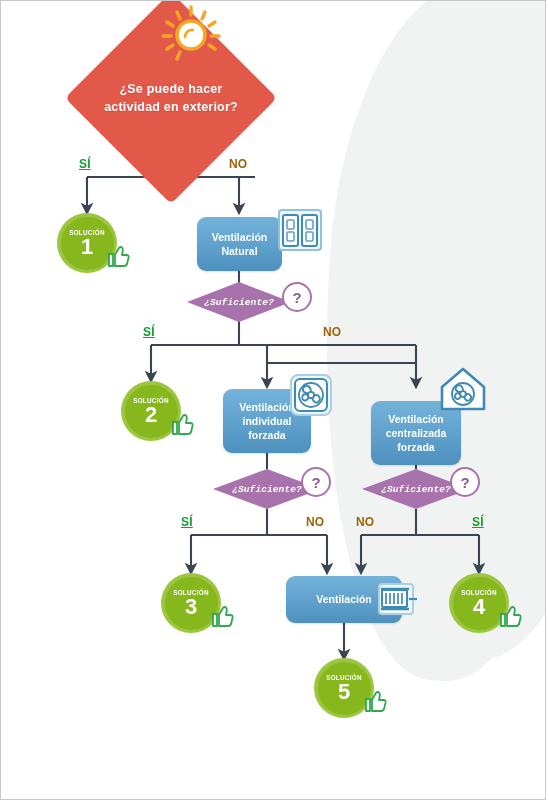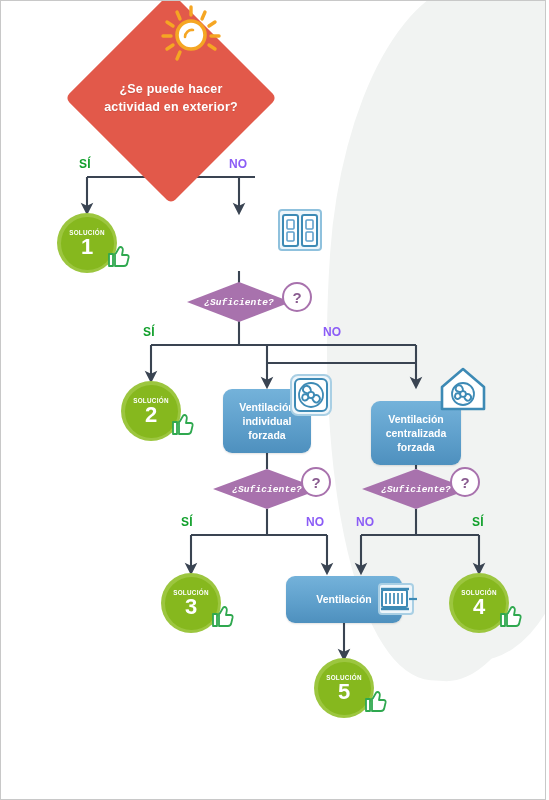--- a/index.html
+++ b/index.html
@@ -130,22 +130,22 @@
     width:26px;height:26px;z-index:6;
   }
 
   
   .blbl{
     position:absolute;
     font-weight:bold;font-size:12px;
     z-index:5;
     letter-spacing:.2px;
   }
-  .blbl.si{color:#12a02c;}
-  .blbl.no{color:#8b5cf6;}
+  .blbl.si{color:#12a02c;text-decoration:underline;}
+  .blbl.no{color:#a16207;}
 
   
   .icon{position:absolute;z-index:5;}
 </style>
 </head>
 <body>
 
 <div id="page">
 
   <div id="bg-swoosh"></div>
@@ -228,20 +228,23 @@
       <div class="cap">SOLUCIÓN</div>
       <div class="num">1</div>
       <div class="thumb">
         <svg width="26" height="26" viewBox="0 0 26 26">
           <path d="M3,11 L7,11 L7,23 L3,23 Z" fill="#ffffff" stroke="#2fa84f" stroke-width="1.8" stroke-linejoin="round"></path>
           <path d="M9,11 L9,23 L18,23 C20,23 21,21.5 21.3,20 L22.6,14.5 C22.9,13 22,12 20.6,12 L16,12 L16.8,7.5 C17.1,5.6 16,4 14.4,4 C13.6,4 13.1,4.5 12.8,5.3 L9.9,10.3 Z" fill="#ffffff" stroke="#2fa84f" stroke-width="1.8" stroke-linejoin="round"></path>
         </svg>
       </div>
     </div>
 
+    <div class="pbox" style="left:196px;top:216px;width:85px;height:54px;">
+      <span>Ventilación Natural</span>
+    </div>
     <div class="icon" style="left:276px;top:206px;">
       <svg width="46" height="48" viewBox="0 0 46 48">
         <rect x="2" y="3" width="42" height="40" rx="3" fill="#eef6fb" stroke="#8fc1dd" stroke-width="2"></rect>
         <rect x="6" y="8" width="15" height="31" rx="2" fill="#ffffff" stroke="#3d8ab5" stroke-width="2"></rect>
         <rect x="25" y="8" width="15" height="31" rx="2" fill="#ffffff" stroke="#3d8ab5" stroke-width="2"></rect>
         <rect x="10" y="13" width="7" height="9" rx="1" fill="none" stroke="#5fa0cc" stroke-width="1.6"></rect>
         <rect x="10" y="25" width="7" height="9" rx="1" fill="none" stroke="#5fa0cc" stroke-width="1.6"></rect>
         <rect x="29" y="13" width="7" height="9" rx="1" fill="none" stroke="#5fa0cc" stroke-width="1.6"></rect>
         <rect x="29" y="25" width="7" height="9" rx="1" fill="none" stroke="#5fa0cc" stroke-width="1.6"></rect>
       </svg>

